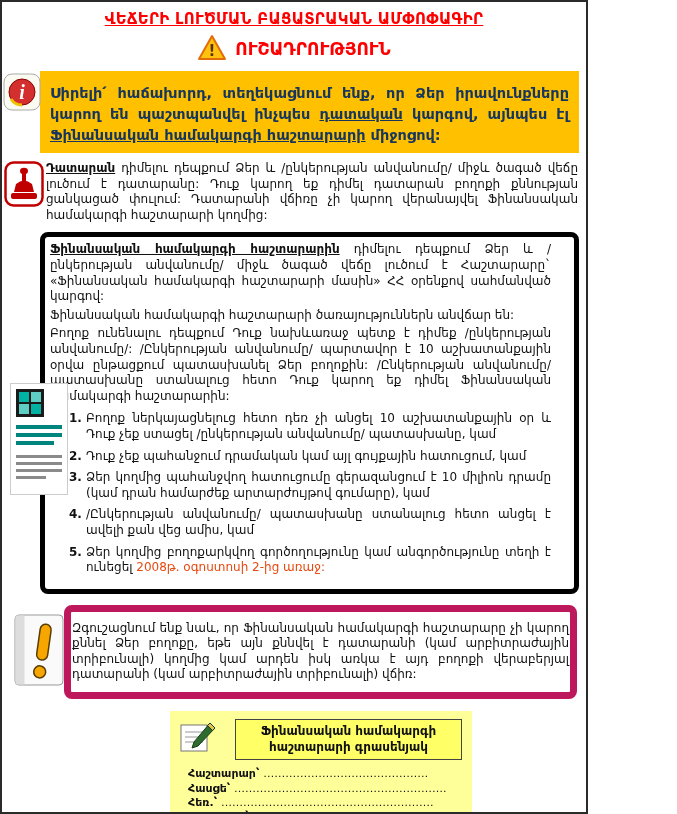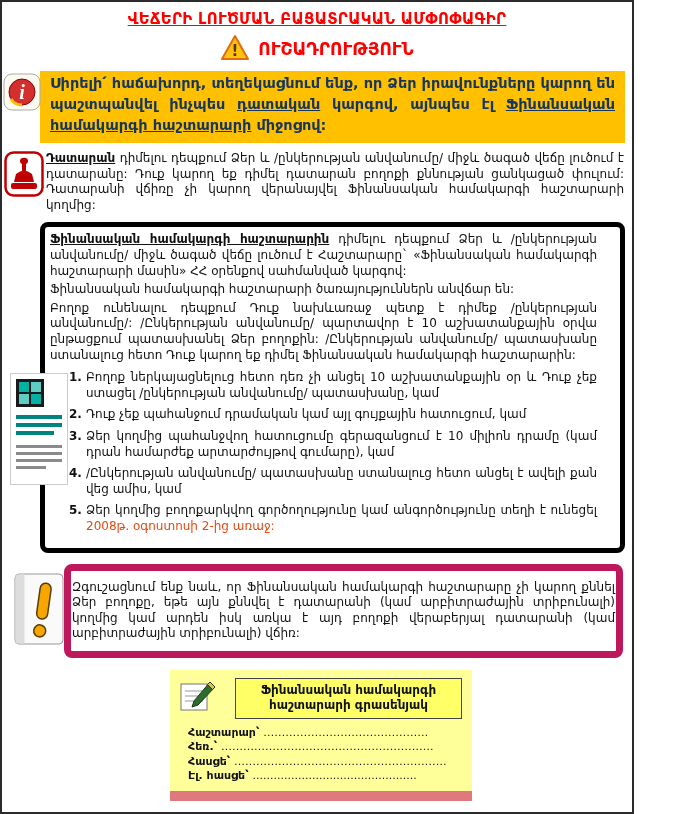--- a/index.html
+++ b/index.html
@@ -1,37 +1,37 @@
 <!DOCTYPE html>
 <html style="--title-red: #FF0000; --banner-bg: #FFC000; --banner-text: #17365D; --highlight: #E8490F; --contact-bg: #FFFF99; --contact-header-bg: #FFFF66; --pink-bar: #E0797B; --logo-teal: #00847E;"><head>
 <meta charset="utf-8">
 <title>Document</title>
 <style>
   * { margin:0; padding:0; box-sizing:border-box; }
   html,body { background:#fff; }
   body { font-family:"DejaVu Sans", "Liberation Sans", sans-serif; }
 
   .page{
-    position:relative; width:634px; height:814px; background:#fff;
+    position:relative; width:588px; height:814px; background:#fff;
     border:2px solid #2b2b2b; overflow:hidden; padding-top:8px;
   }
 
   .doc-title{
     text-align:center; color:var(--title-red,#f00); font-weight:bold;
     font-size:15px; text-decoration:underline; letter-spacing:.3px;
   }
 
   .attention-row{ display:flex; justify-content:center; align-items:center; gap:8px; margin-top:5px; height:32px; }
   .attention-text{ color:var(--title-red,#f00); font-weight:bold; font-size:17px; }
 
   .banner-wrap{ position:relative; margin:6px 7px 0 38px; }
   .banner{
     background:var(--banner-bg,#FFC000); color:var(--banner-text,#17365D);
     font-weight:bold; font-size:14.5px; line-height:1.45; text-align:justify;
-    padding:2px 10px 7px;
+    padding:12px 10px 7px;
   }
   .ulink{ text-decoration:underline; }
 
   .icon-abs{ position:absolute; }
   .info-icon{ left:-37px; top:2px; }
 
   .body-copy{ font-size:12px; line-height:1.3; text-align:justify; color:#111; }
 
   .court-section{ position:relative; margin:8px 8px 0 44px; }
   .stamp-pos{ left:-42px; top:0px; }
@@ -168,20 +168,20 @@
           <line x1="5" y1="15" x2="23" y2="15" stroke="#999"></line>
           <line x1="5" y1="20" x2="23" y2="20" stroke="#999"></line>
           <polygon points="30,1 35,6 18,24 12,26 14,20" fill="#2E6B2E" stroke="#173f17"></polygon>
           <polygon points="30,1 35,6 32.5,8.5 27.5,3.5" fill="#E6C44A" stroke="#173f17"></polygon>
         </svg>
       </span>
       <div class="contact-title">Ֆինանսական համակարգի հաշտարարի գրասենյակ</div>
     </div>
     <div class="fields">
         <div class="field-row"><span class="flabel">Հաշտարար՝ </span><span class="fdots">………………………………………</span></div>
+        <div class="field-row"><span class="flabel">Հասցե՝ </span><span class="fdots">………………………………………………….</span></div>
         <div class="field-row"><span class="flabel">Հեռ.՝ </span><span class="fdots">………………………………………………….</span></div>
-        <div class="field-row"><span class="flabel">Հասցե՝ </span><span class="fdots">………………………………………………….</span></div>
         <div class="field-row"><span class="flabel">Էլ. հասցե՝ </span><span class="fdots">...............................................</span></div>
       </div>
     <div class="pink-bar"></div>
   </div>
 
 </div>
 
 </body></html>

